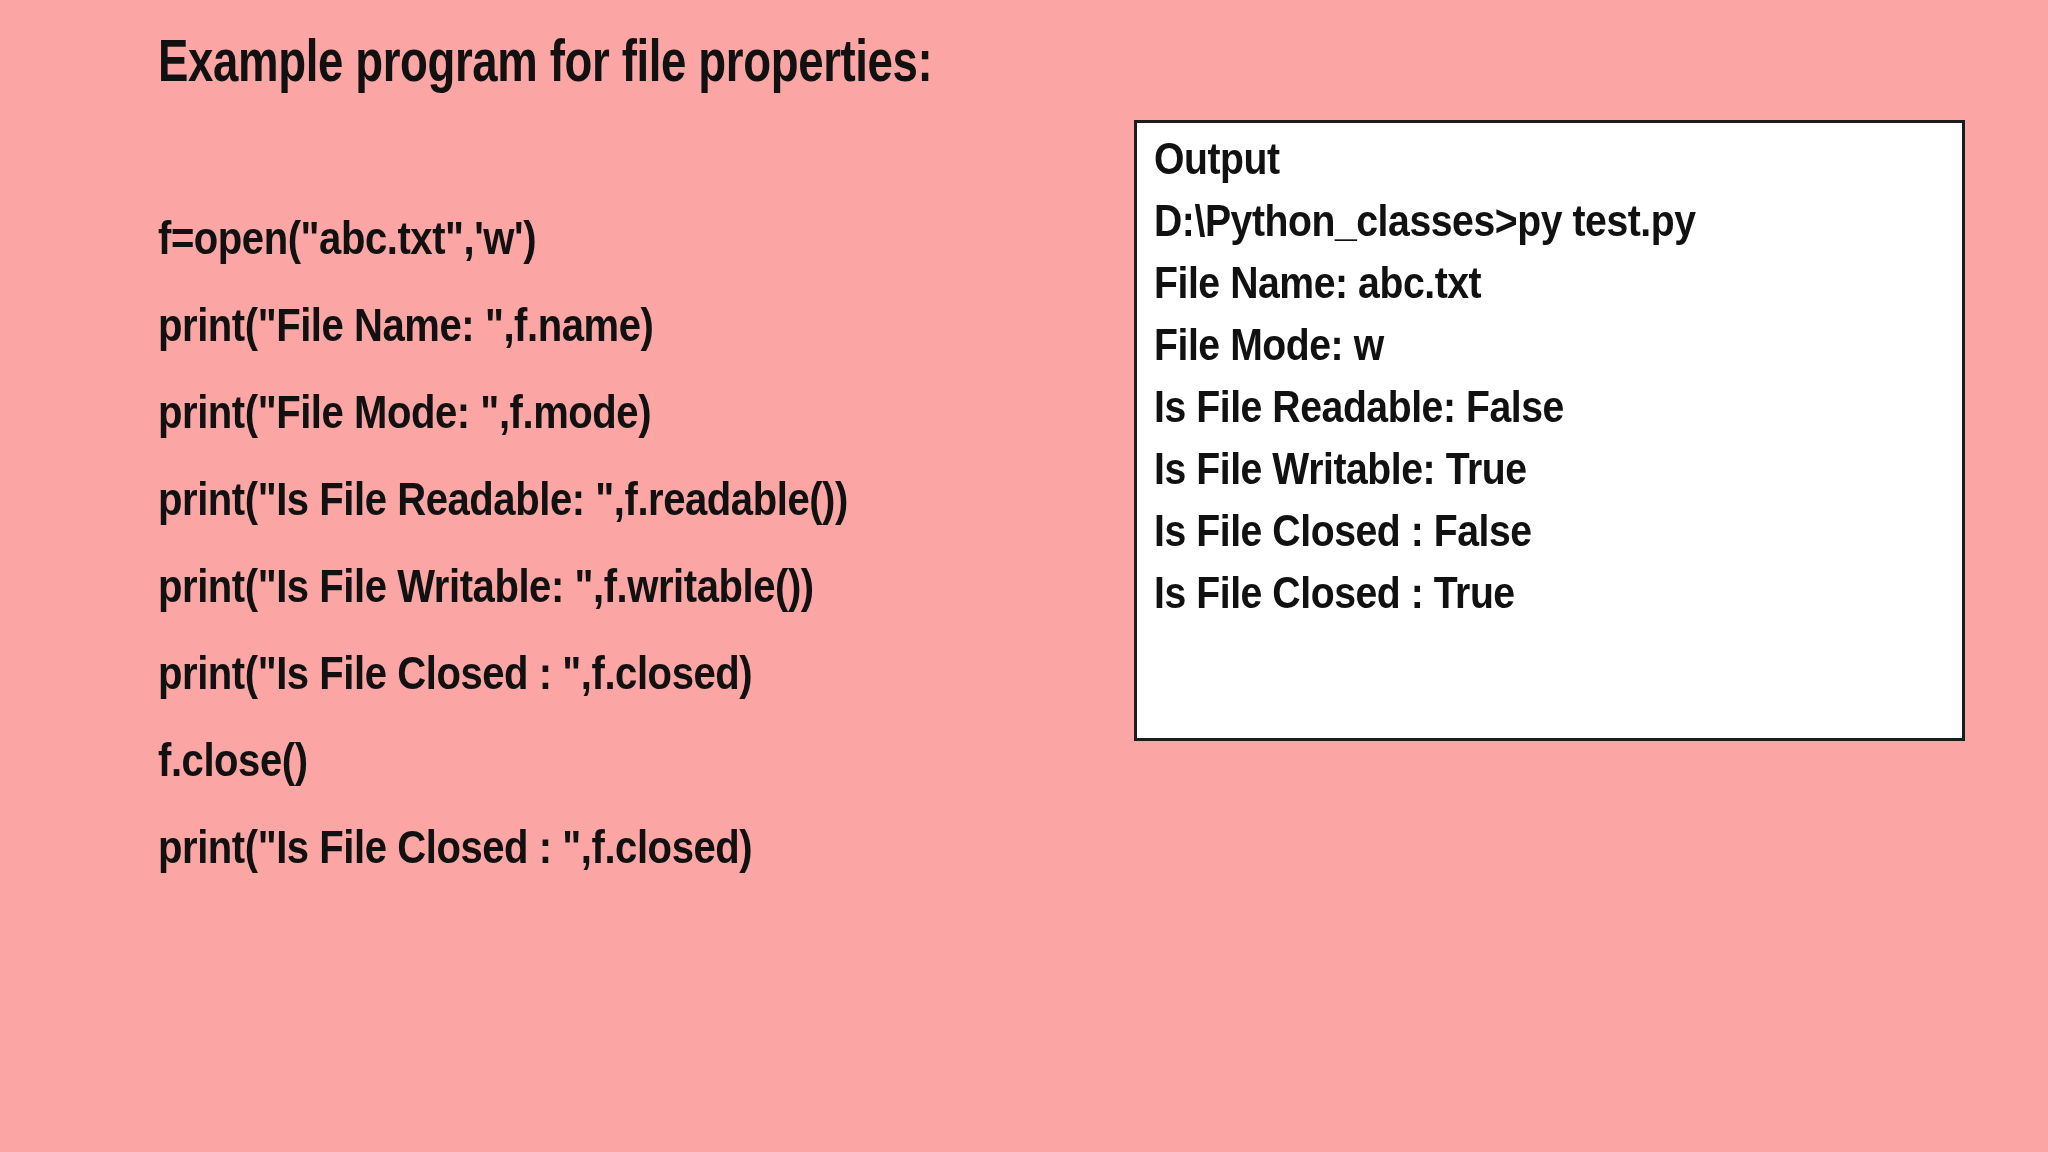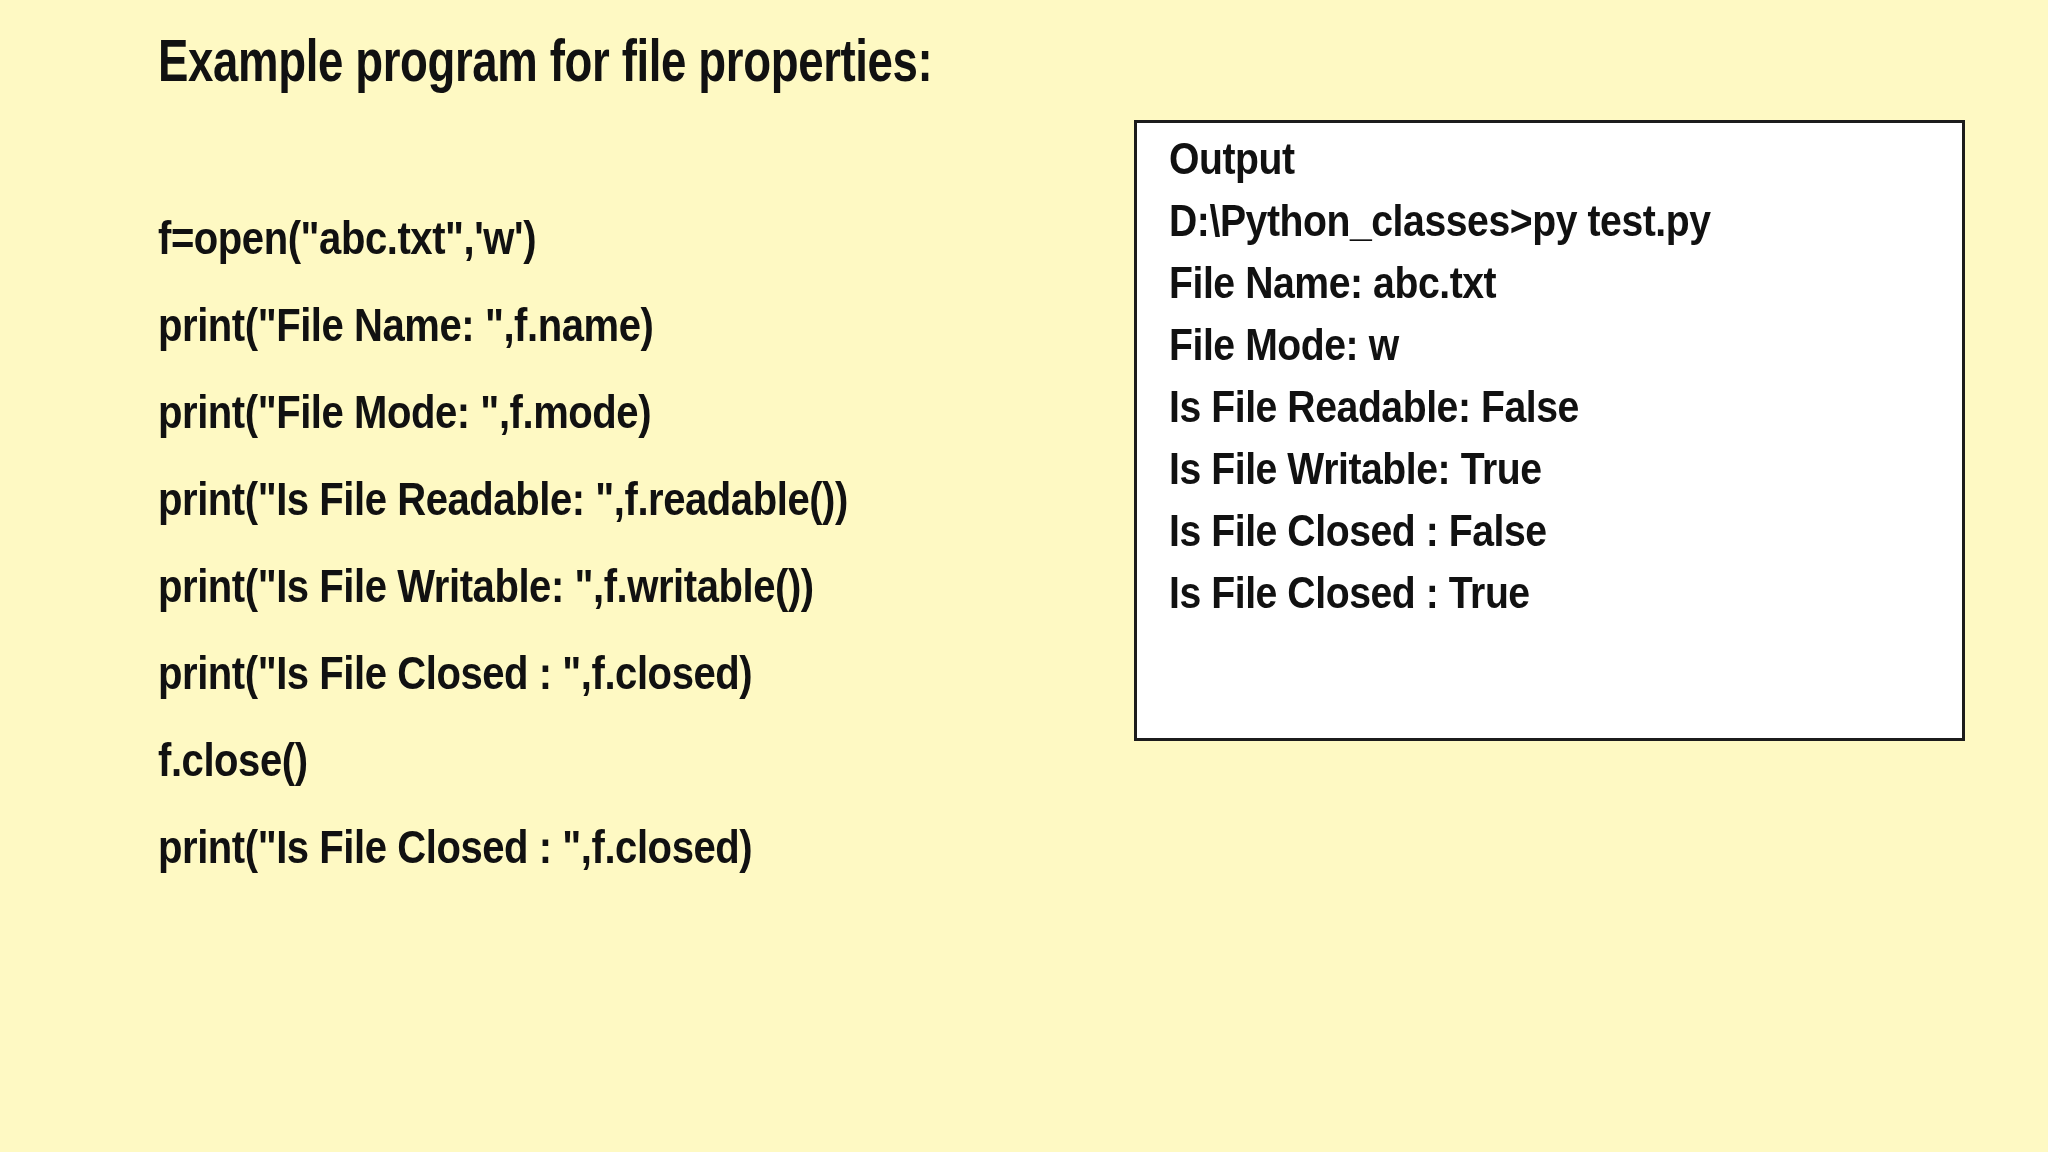--- a/index.html
+++ b/index.html
@@ -4,21 +4,21 @@
 <style>
   html, body {
     margin: 0;
     padding: 0;
     background: #ffffff;
   }
   .slide {
     position: relative;
     width: 2048px;
     height: 1152px;
-    background: #fef9c3;
+    background: #fca5a5;
     overflow: hidden;
     font-family: "Liberation Sans", sans-serif;
     font-weight: 700;
     color: #111111;
   }
   .title {
     position: absolute;
     left: 158px;
     top: 26px;
     margin: 0;
@@ -43,21 +43,21 @@
     letter-spacing: -0.5px;
   }
   .output-box {
     position: absolute;
     left: 1134px;
     top: 120px;
     width: 831px;
     height: 621px;
     border: 3px solid #1c1c1c;
     box-sizing: border-box;
-    padding: 5px 10px 0 32px;
+    padding: 5px 10px 0 17px;
     background: #ffffff;
   }
   .out-line {
     font-size: 45px;
     line-height: 62px;
     white-space: nowrap;
     transform: scaleX(0.87);
     transform-origin: left center;
     letter-spacing: -0.5px;
   }

